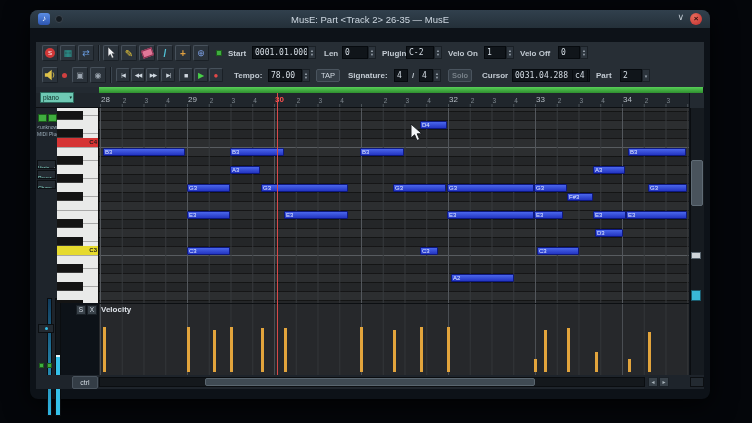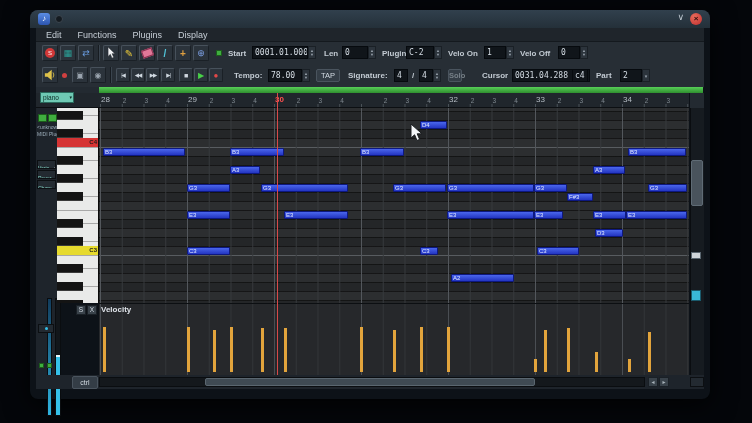--- a/index.html
+++ b/index.html
@@ -114,30 +114,25 @@
 </style>
 </head>
 <body>
 
 <div class="stage">
   <div class="window">
 
     <div class="titlebar">
       <div class="app-icon">♪</div>
       <div class="pin-icon"></div>
+      <div class="title-text">MusE: Part &lt;Track 2&gt; 26-35 — MusE</div>
       <div class="shade-icon">∨</div>
       <div class="close-btn">×</div>
     </div>
 
-    <div class="menubar">
-      <span class="menu-item">Edit</span>
-      <span class="menu-item">Functions</span>
-      <span class="menu-item">Plugins</span>
-      <span class="menu-item">Display</span>
-    </div>
 
     <div class="toolbar tb1">
       <div class="iconbtn" style="left:6px;top:3px;">
         <span style="width:10px;height:10px;border-radius:50%;background:#d03838;color:#fff;font-size:6px;line-height:10px;text-align:center;">S</span>
       </div>
       <div class="iconbtn" style="left:24px;top:3px;">
         <span style="color:#2aa198;font-size:9px;">▦</span>
       </div>
       <div class="iconbtn" style="left:42px;top:3px;">
         <span style="color:#6b9fe4;font-size:9px;">⇄</span>
@@ -242,21 +237,21 @@
         <span class="val" style="width:14px;">4</span>
       </div>
       <span class="tlabel" style="left:376px;top:7px;">/</span>
       <div class="fld" style="left:383px;top:5px;">
         <span class="val" style="width:14px;">4</span>
         <span class="spin">
             <span>▲</span>
             <span>▼</span>
           </span>
       </div>
-      <div class="pushbtn" style="left:412px;top:5px;width:14px;color:#778088;font-weight:bold;">Solo</div>
+      <div class="pushbtn" style="left:412px;top:5px;width:24px;color:#778088;font-weight:bold;">Solo</div>
       <span class="tlabel" style="left:446px;top:7px;">Cursor</span>
       <div class="fld" style="left:476px;top:5px;">
         <span class="val" style="width:78px;">0031.04.288</span>
       </div>
       <div class="fld" style="left:536px;top:5px;">
         <span class="val" style="width:16px;">c4</span>
       </div>
       <span class="tlabel" style="left:560px;top:7px;">Part</span>
       <div class="fld" style="left:584px;top:5px;">
         <span class="val" style="width:22px;">2</span>

